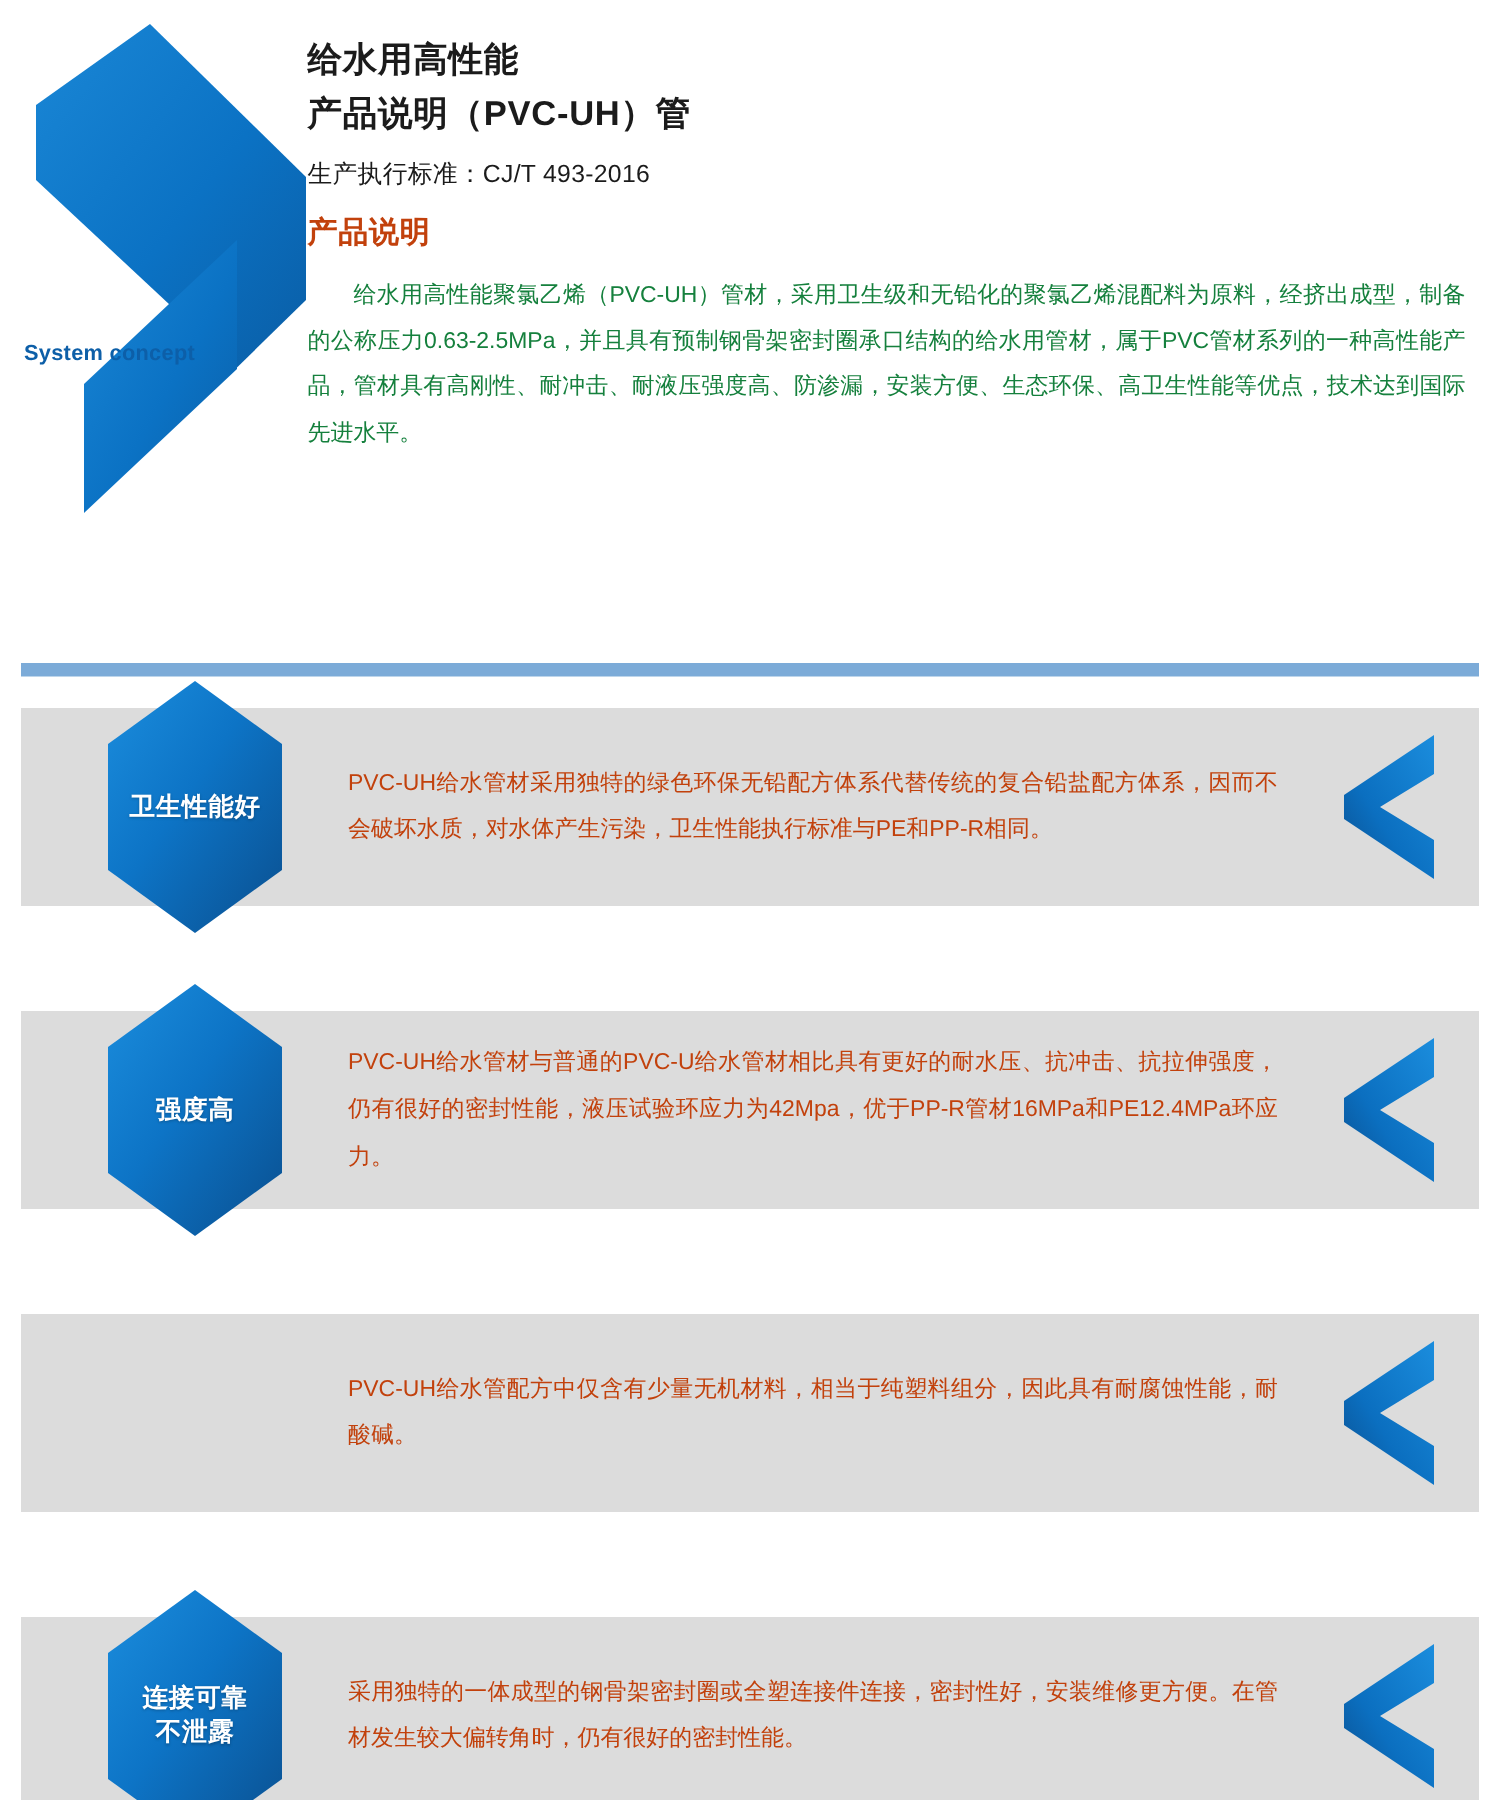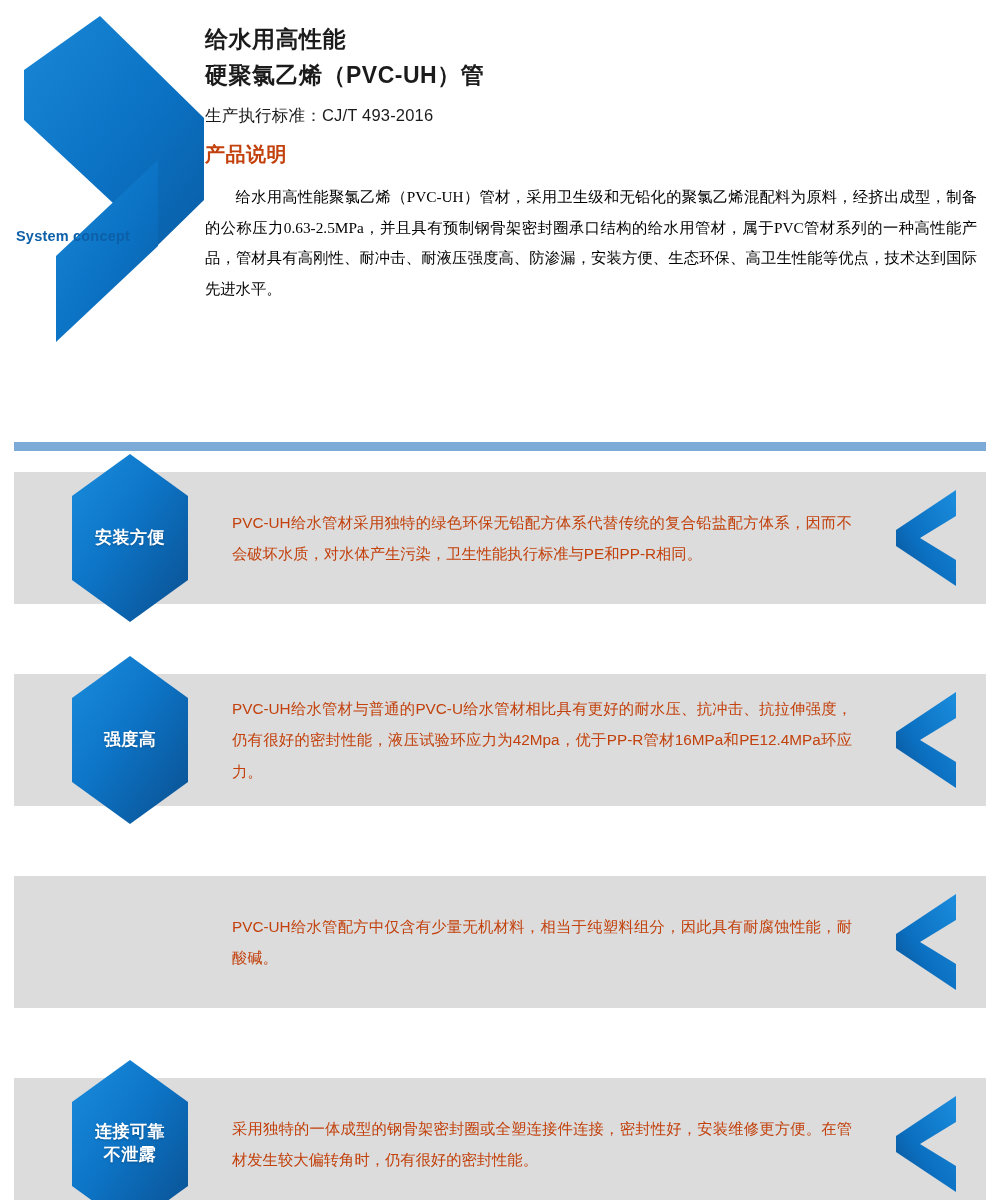--- a/index.html
+++ b/index.html
@@ -64,25 +64,24 @@
     margin-top: 14px;
     font-size: 20px;
     font-weight: bold;
     color: #c2410c;
     letter-spacing: .5px;
   }
   .intro {
     margin-top: 14px;
     font-size: 15.3px;
     line-height: 2.0;
-    color: #000000;
+    color: #15803d;
     text-align: justify;
     text-indent: 2em;
     width: 772px;
-    font-family: Liberation Serif, serif;
   }
 
   
   .section-head {
     position: absolute;
     left: 0;
     top: 372px;
     width: 1000px;
     height: 60px;
   }
@@ -199,21 +198,21 @@
         <path d="M18,150 L18,108 L92,6 Z" fill="#0b72c4" opacity="0"></path>
 
         <path d="M150,150 L150,236 L48,332 L48,246 Z" fill="url(#lgBot)"></path>
         <path d="M48,332 L48,246 L16,276 L16,332 Z" fill="#0a5ea6" opacity="0.0"></path>
       </svg>
       <div class="logo-caption">System concept</div>
     </div>
 
     <div class="header-text">
       <div class="title-line">给水用高性能</div>
-      <div class="title-line">硬聚氯乙烯（PVC-UH）管</div>
+      <div class="title-line">产品说明（PVC-UH）管</div>
       <div class="std-line">生产执行标准：CJ/T 493-2016</div>
       <div class="sec-title">产品说明</div>
       <div class="intro">给水用高性能聚氯乙烯（PVC-UH）管材，采用卫生级和无铅化的聚氯乙烯混配料为原料，经挤出成型，制备的公称压力0.63-2.5MPa，并且具有预制钢骨架密封圈承口结构的给水用管材，属于PVC管材系列的一种高性能产品，管材具有高刚性、耐冲击、耐液压强度高、防渗漏，安装方便、生态环保、高卫生性能等优点，技术达到国际先进水平。</div>
     </div>
   </div>
 
   <div class="rule"></div>
 
   <div class="cards">
 
@@ -223,21 +222,21 @@
           <defs>
             <linearGradient id="hx1" x1="0" y1="0" x2="1" y2="1">
               <stop offset="0%" stop-color="#1b8ddd"></stop>
               <stop offset="45%" stop-color="#0d74c6"></stop>
               <stop offset="100%" stop-color="#0a4f8f"></stop>
             </linearGradient>
           </defs>
           <polygon points="60,2 118,44 118,128 60,170 2,128 2,44" fill="url(#hx1)"></polygon>
         </svg>
         <div class="hex-label">
-          <span>安装方便</span>
+          <span>卫生性能好</span>
         </div>
       </div>
       <div class="card-text">PVC-UH给水管材采用独特的绿色环保无铅配方体系代替传统的复合铅盐配方体系，因而不会破坏水质，对水体产生污染，卫生性能执行标准与PE和PP-R相同。</div>
       <svg class="card-chev" width="64" height="96" viewBox="0 0 64 96">
         <defs>
           <linearGradient id="cl1" x1="1" y1="0" x2="0" y2="1">
             <stop offset="0%" stop-color="#1b8ddd"></stop>
             <stop offset="60%" stop-color="#0b6fc0"></stop>
             <stop offset="100%" stop-color="#0a4f8f"></stop>
           </linearGradient>

